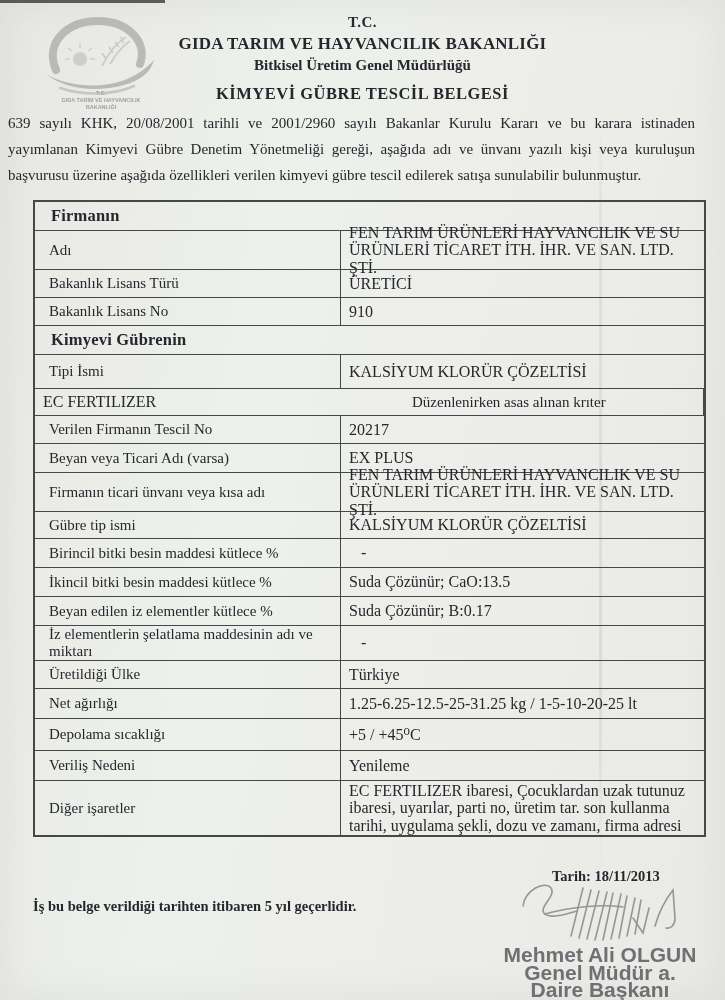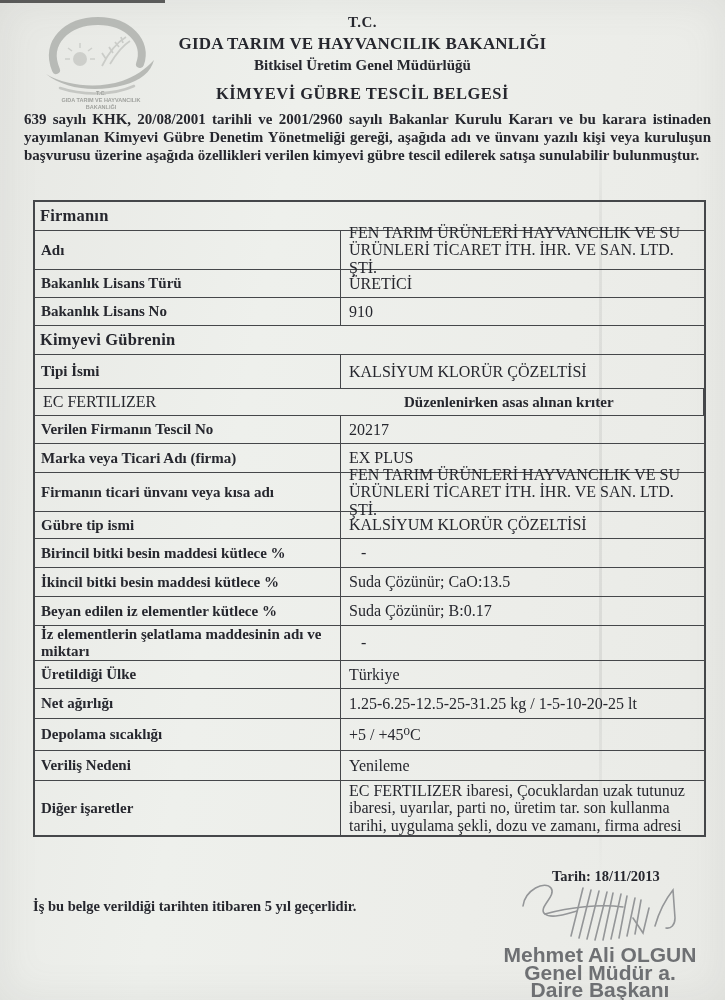--- a/index.html
+++ b/index.html
@@ -15,30 +15,30 @@
     background:linear-gradient(to bottom, rgba(100,100,100,0), rgba(100,100,100,.10) 15%, rgba(100,100,100,.12) 75%, rgba(100,100,100,0)); }
 
   .logo { position:absolute; left:36px; top:12px; }
 
   .hdr { position:absolute; top:14px; left:0; width:100%; text-align:center; font-weight:bold; }
   .hdr-tc { font-size:15px; letter-spacing:.5px; }
   .hdr-ministry { font-size:17px; margin-top:3px; letter-spacing:.2px; }
   .hdr-dept { font-size:15px; margin-top:3px; }
   .doc-title { position:absolute; top:84px; left:0; width:100%; text-align:center; font-weight:bold; font-size:16.5px; letter-spacing:.5px; }
 
-  .intro { position:absolute; top:110px; left:24px; width:687px; font-weight:bold; font-size:15px; line-height:18px; text-align:justify; }
+  .intro { position:absolute; top:110px; left:8px; width:687px; font-weight:normal; font-size:15px; line-height:26px; text-align:justify; }
 
   .dtable { position:absolute; left:33px; top:200px; width:673px; border:2px solid #45474a; box-sizing:border-box; }
   .trow { display:flex; border-bottom:1.5px solid #45474a; box-sizing:border-box; }
   .trow:last-child { border-bottom:none; }
   .cell { box-sizing:border-box; display:flex; align-items:center; }
-  .lbl { width:306px; border-right:1.5px solid #45474a; padding:1px 4px 1px 6px; font-size:15px; font-weight:bold; line-height:17px; }
+  .lbl { width:306px; border-right:1.5px solid #45474a; padding:1px 4px 1px 14px; font-size:15px; font-weight:normal; line-height:17px; }
   .val { flex:1; padding:1px 6px 1px 8px; font-size:16px; font-weight:normal; line-height:17.5px; }
   .val.indent { padding-left:20px; }
-  .sec { width:100%; padding-left:5px; font-size:16.5px; font-weight:bold; letter-spacing:.2px; }
+  .sec { width:100%; padding-left:16px; font-size:16.5px; font-weight:bold; letter-spacing:.2px; }
   .h27{height:27px}.h28{height:28px}.h29{height:29px}.h30{height:30px}.h32{height:32px}
   .h34{height:34px}.h35{height:35px}.h39{height:39px}.h54{height:54px}
 
   .validity { position:absolute; left:33px; top:869px; font-size:14.5px; font-weight:bold;margin-top:29px; }
   .date { position:absolute; left:552px; top:868px; font-size:14.5px; font-weight:bold; }
   .sig { position:absolute; left:515px; top:878px; }
   .signer { position:absolute; left:495px; top:946px; width:210px; text-align:center;
     font-family:"Liberation Sans","DejaVu Sans",sans-serif; font-weight:bold;
     font-size:21px; line-height:17.5px; color:#6e7073; }
 </style>
@@ -112,21 +112,21 @@
       </div>
     <div class="trow h27">
         <div class="cell val">EC FERTILIZER</div>
         <div class="cell lbl">Düzenlenirken asas alınan krıter</div>
       </div>
     <div class="trow h28">
         <div class="cell lbl">Verilen Firmanın Tescil No</div>
         <div class="cell val">20217</div>
       </div>
     <div class="trow h29">
-        <div class="cell lbl">Marka veya Ticari Adı (firma)</div>
+        <div class="cell lbl">Beyan veya Ticari Adı (varsa)</div>
         <div class="cell val">EX PLUS</div>
       </div>
     <div class="trow h39">
         <div class="cell lbl">Firmanın ticari ünvanı veya kısa adı</div>
         <div class="cell val">FEN TARIM ÜRÜNLERİ HAYVANCILIK VE SU ÜRÜNLERİ TİCARET İTH. İHR. VE SAN. LTD. ŞTİ.</div>
       </div>
     <div class="trow h27">
         <div class="cell lbl">Gübre tip ismi</div>
         <div class="cell val">KALSİYUM KLORÜR ÇÖZELTİSİ</div>
       </div>

